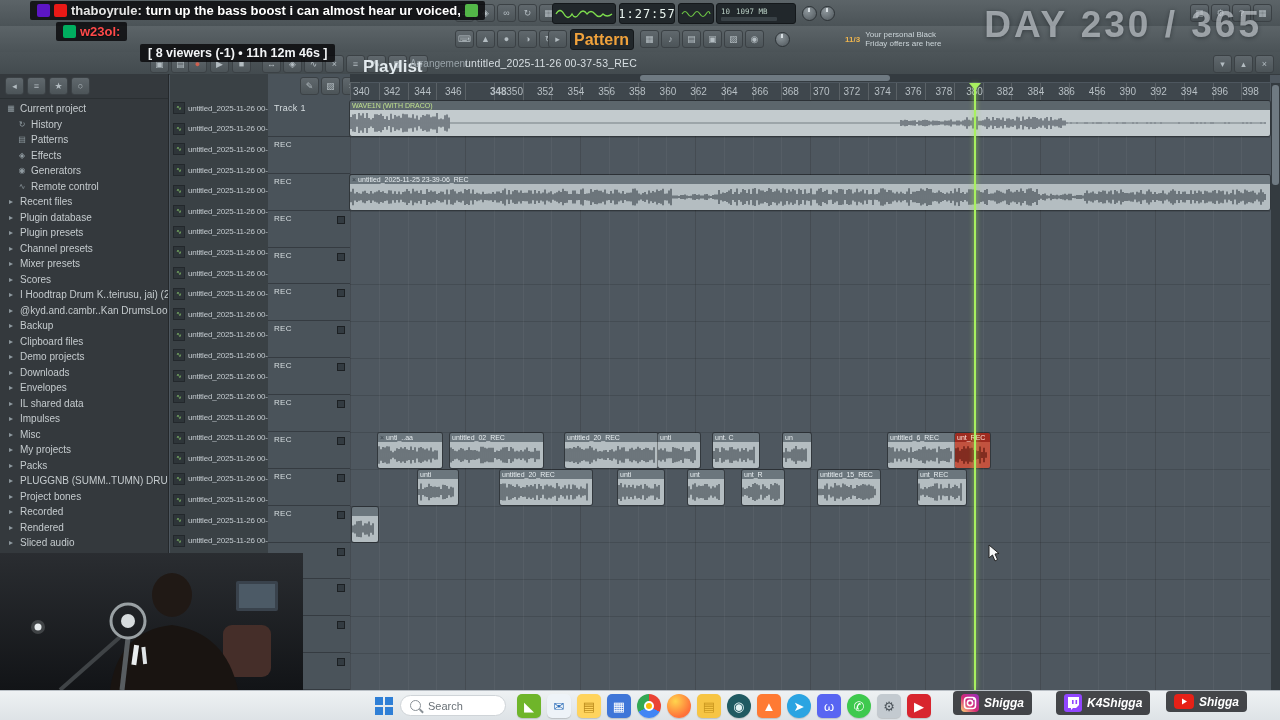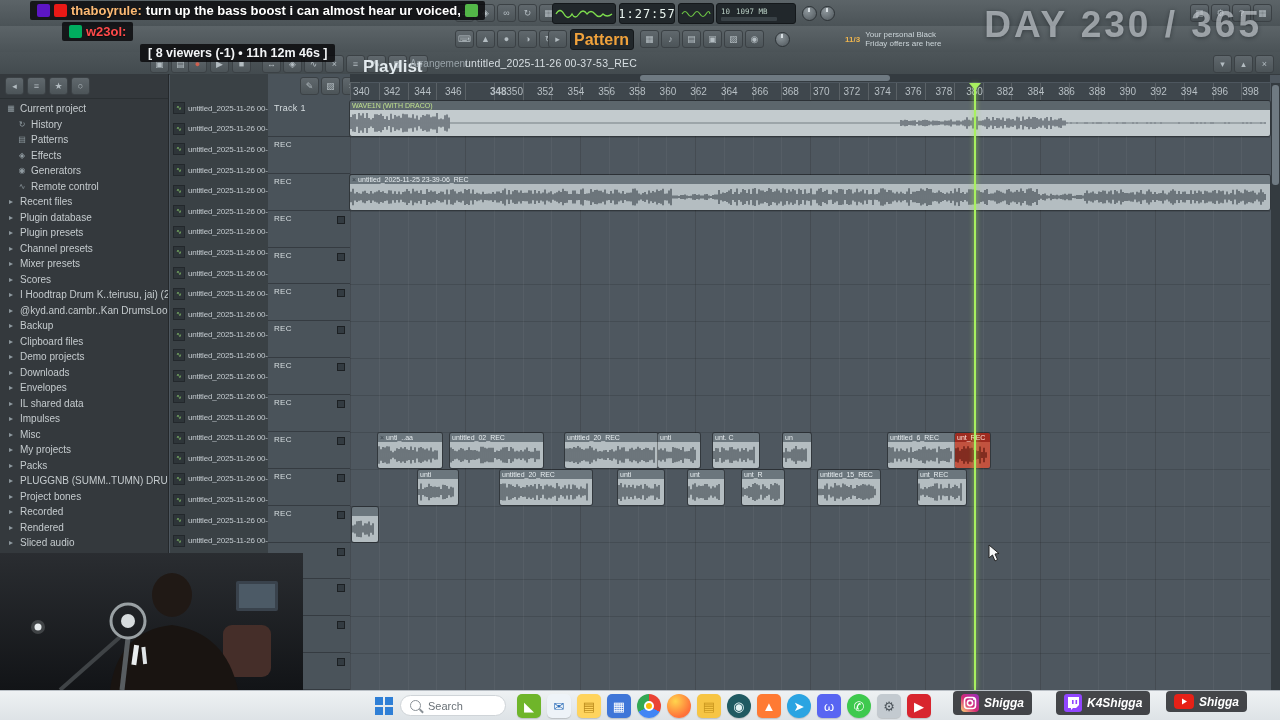--- a/index.html
+++ b/index.html
@@ -530,21 +530,21 @@
       <span class="rnum" style="left: 432.24px;">368</span>
       <span class="rnum" style="left: 462.9px;">370</span>
       <span class="rnum" style="left: 493.56px;">372</span>
       <span class="rnum" style="left: 524.22px;">374</span>
       <span class="rnum" style="left: 554.88px;">376</span>
       <span class="rnum" style="left: 585.54px;">378</span>
       <span class="rnum" style="left: 616.2px;">380</span>
       <span class="rnum" style="left: 646.86px;">382</span>
       <span class="rnum" style="left: 677.52px;">384</span>
       <span class="rnum" style="left: 708.18px;">386</span>
-      <span class="rnum" style="left: 738.84px;">388</span>
+      <span class="rnum" style="left: 738.84px;">456</span>
       <span class="rnum" style="left: 769.5px;">390</span>
       <span class="rnum" style="left: 800.16px;">392</span>
       <span class="rnum" style="left: 830.82px;">394</span>
       <span class="rnum" style="left: 861.48px;">396</span>
       <span class="rnum" style="left: 892.14px;">398</span>
     </div>
   <div class="grid">
       <div class="clip clip-track1" style="left: 0px; top: 1px; width: 920px; height: 35px;">
         <div class="chead">
           <span>WAVE1N (WITH DRACO)</span>
@@ -693,25 +693,25 @@
   <div class="vscroll">
       <div class="vhandle"></div>
     </div>
   <div class="playhead" style="background: rgb(168, 240, 95);"></div>
   <div class="phmark" style="border-top-color: rgb(168, 240, 95);"></div>
 
   <div>
       <div class="chatline" style="top: 1px; left: 30px;">
         <span class="badge" style="background: rgb(92, 22, 197);"></span>
         <span class="badge" style="background: rgb(233, 25, 22);"></span>
-        <span style="color: #fdba74;">thaboyrule:</span>
+        <span style="color: #e5e5e5;">thaboyrule:</span>
         <span>turn up the bass boost i can almost hear ur voiced,</span>
         <span class="emote"></span>
       </div>
-      <div class="chatline" style="top: 22px; left: 62px;">
+      <div class="chatline" style="top: 22px; left: 56px;">
         <span class="badge" style="background: rgb(0, 173, 95);"></span>
         <span style="color: rgb(255, 74, 74);">w23ol:</span>
       </div>
     </div>
   <div class="stats">[ 8 viewers (-1)  •  11h 12m 46s ]</div>
   <div class="day">DAY 230 / 365</div>
 
   <div class="webcam">
     <svg width="303" height="137">
       <defs>

